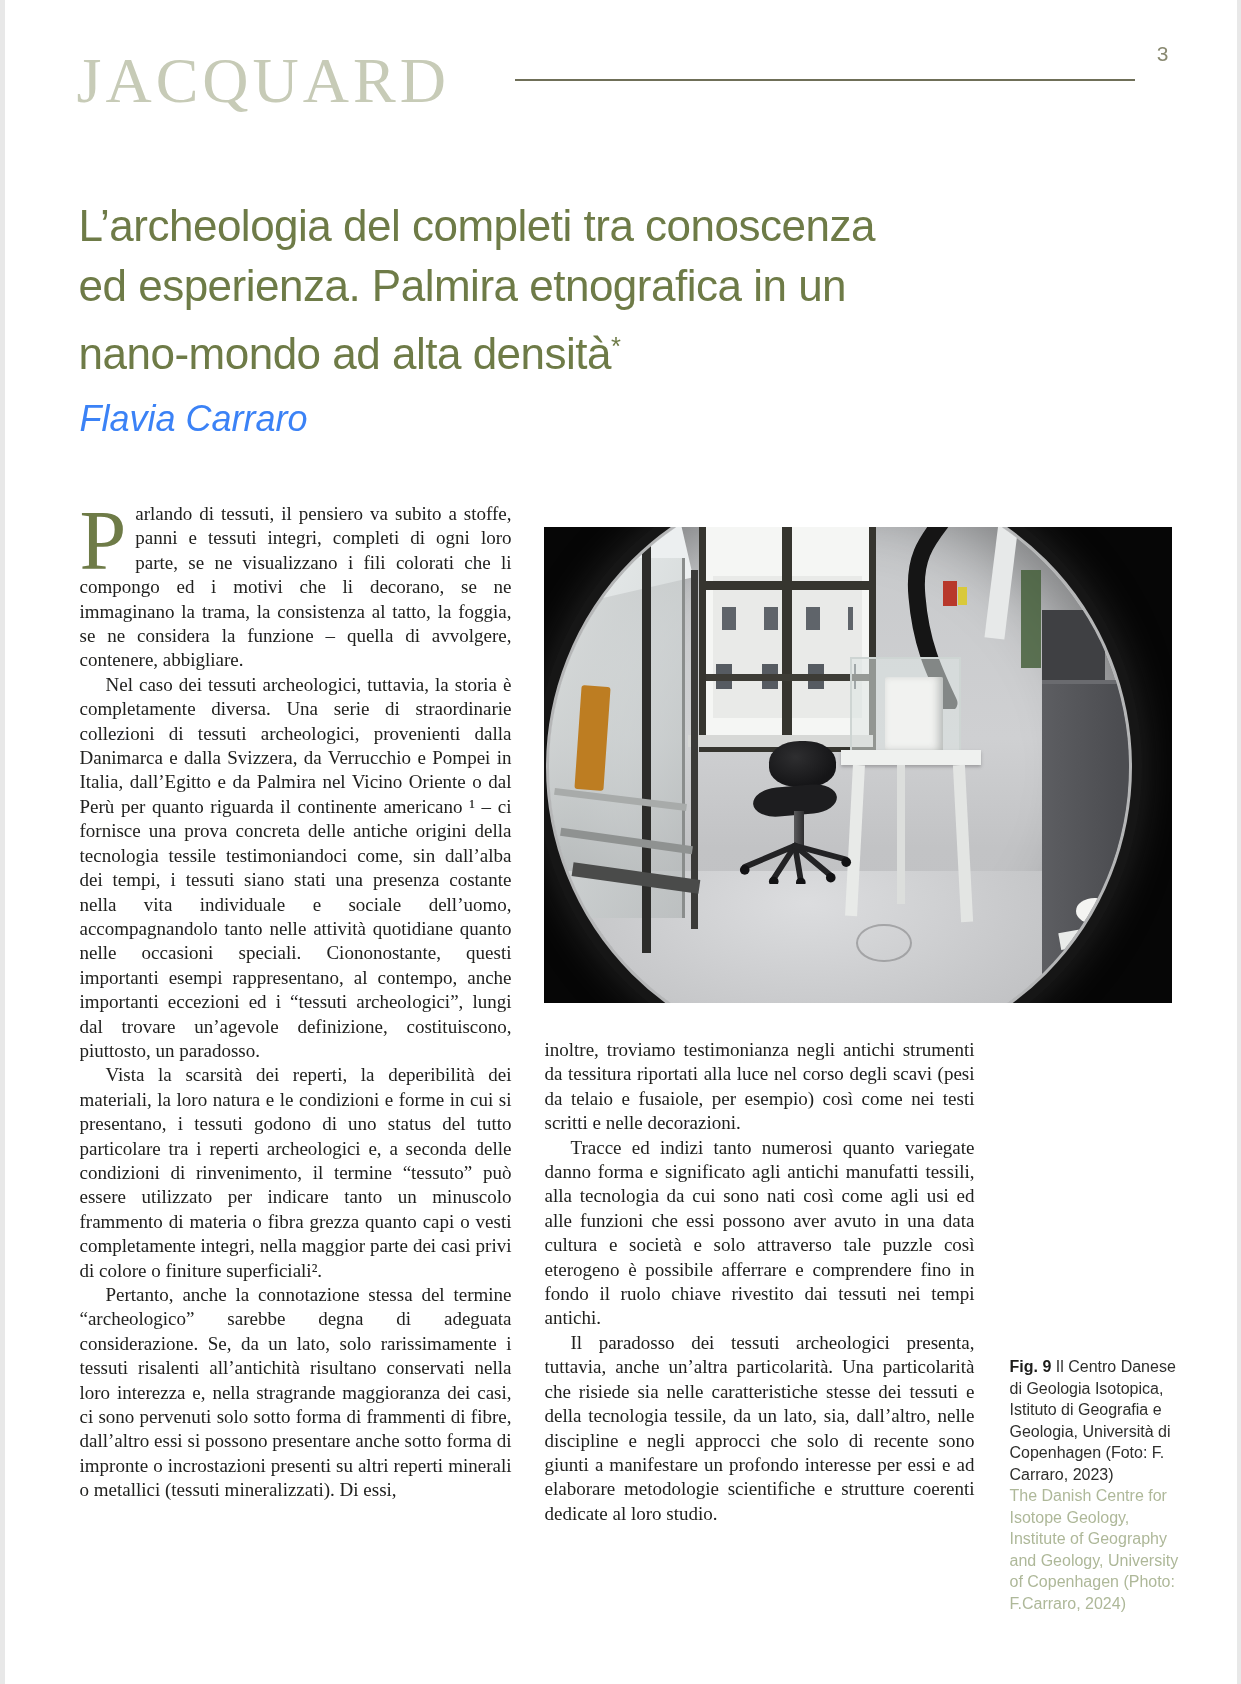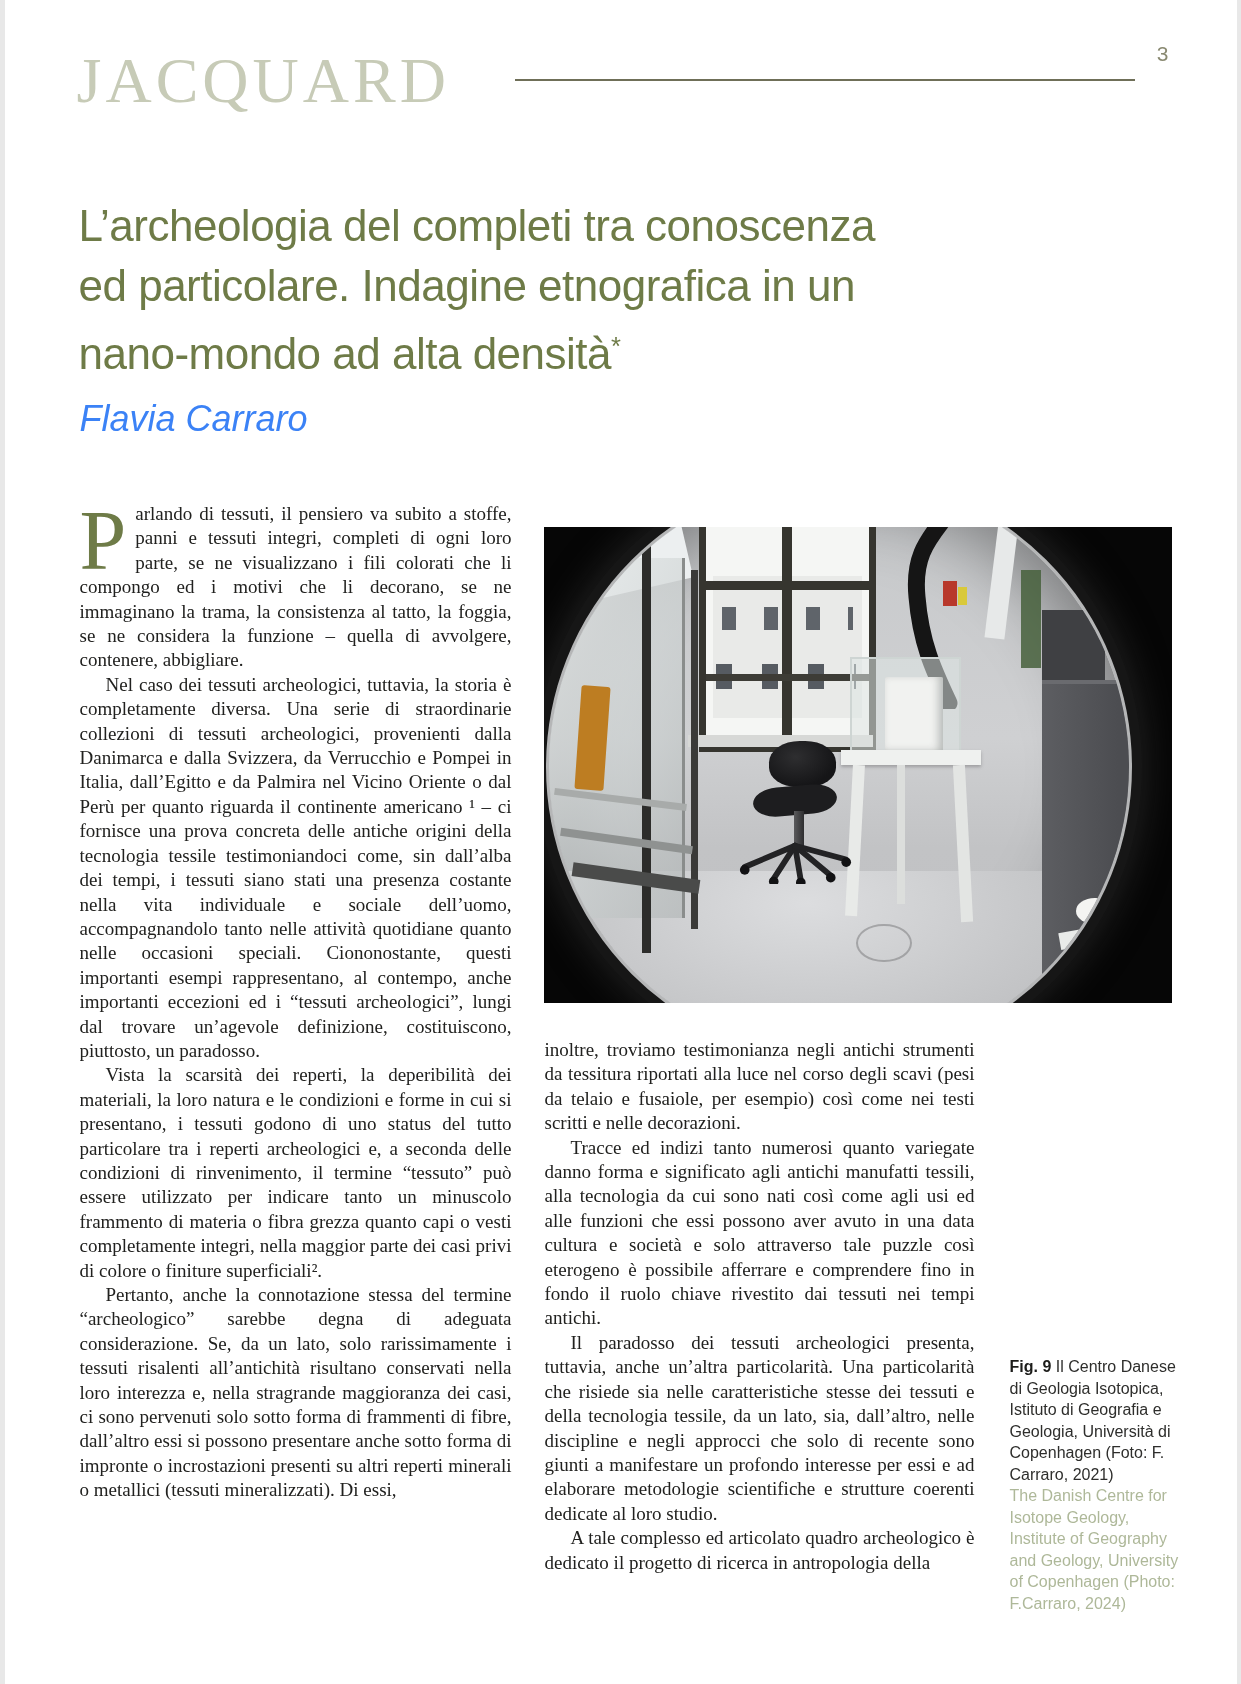--- a/index.html
+++ b/index.html
@@ -99,37 +99,36 @@
 <body>
 
 <div class="page">
 
   <div class="logo" style="text-transform:uppercase;">Jacquard</div>
   <div class="pageno">3</div>
   <div class="rule"></div>
 
   <h1 class="title" style="margin:0;">
     <div>L’archeologia del completi tra conoscenza</div>
-    <div>ed particolare. Indagine etnografica in un</div>
+    <div>ed esperienza. Palmira etnografica in un</div>
     <div><span>nano-mondo ad alta densità</span><sup>*</sup></div>
   </h1>
   <div class="author">Flavia Carraro</div>
 
   <div class="col col-left">
     <p class="para no-indent"><span class="dropcap">P</span><span>arlando di tessuti, il pensiero va subito a stoffe, panni e tessuti integri, completi di ogni loro parte, se ne visualizzano i fili colorati che li compongo ed i motivi che li decorano, se ne immaginano la trama, la consistenza al tatto, la foggia, se ne considera la funzione – quella di avvolgere, contenere, abbigliare.</span></p>
     <p class="para">Nel caso dei tessuti archeologici, tuttavia, la storia è completamente diversa. Una serie di straordinarie collezioni di tessuti archeologici, provenienti dalla Danimarca e dalla Svizzera, da Verrucchio e Pompei in Italia, dall’Egitto e da Palmira nel Vicino Oriente o dal Perù per quanto riguarda il continente americano ¹ – ci fornisce una prova concreta delle antiche origini della tecnologia tessile testimoniandoci come, sin dall’alba dei tempi, i tessuti siano stati una presenza costante nella vita individuale e sociale dell’uomo, accompagnandolo tanto nelle attività quotidiane quanto nelle occasioni speciali. Ciononostante, questi importanti esempi rappresentano, al contempo, anche importanti eccezioni ed i “tessuti archeologici”, lungi dal trovare un’agevole definizione, costituiscono, piuttosto, un paradosso.</p>
     <p class="para">Vista la scarsità dei reperti, la deperibilità dei materiali, la loro natura e le condizioni e forme in cui si presentano, i tessuti godono di uno status del tutto particolare tra i reperti archeologici e, a seconda delle condizioni di rinvenimento, il termine “tessuto” può essere utilizzato per indicare tanto un minuscolo frammento di materia o fibra grezza quanto capi o vesti completamente integri, nella maggior parte dei casi privi di colore o finiture superficiali².</p>
     <p class="para">Pertanto, anche la connotazione stessa del termine “archeologico” sarebbe degna di adeguata considerazione. Se, da un lato, solo rarissimamente i tessuti risalenti all’antichità risultano conservati nella loro interezza e, nella stragrande maggioranza dei casi, ci sono pervenuti solo sotto forma di frammenti di fibre, dall’altro essi si possono presentare anche sotto forma di impronte o incrostazioni presenti su altri reperti minerali o metallici (tessuti mineralizzati). Di essi,</p>
   </div>
 
   <div class="col col-right">
     <p class="para no-indent">inoltre, troviamo testimonianza negli antichi strumenti da tessitura riportati alla luce nel corso degli scavi (pesi da telaio e fusaiole, per esempio) così come nei testi scritti e nelle decorazioni.</p>
     <p class="para">Tracce ed indizi tanto numerosi quanto variegate danno forma e significato agli antichi manufatti tessili, alla tecnologia da cui sono nati così come agli usi ed alle funzioni che essi possono aver avuto in una data cultura e società e solo attraverso tale puzzle così eterogeno è possibile afferrare e comprendere fino in fondo il ruolo chiave rivestito dai tessuti nei tempi antichi.</p>
     <p class="para">Il paradosso dei tessuti archeologici presenta, tuttavia, anche un’altra particolarità. Una particolarità che risiede sia nelle caratteristiche stesse dei tessuti e della tecnologia tessile, da un lato, sia, dall’altro, nelle discipline e negli approcci che solo di recente sono giunti a manifestare un profondo interesse per essi e ad elaborare metodologie scientifiche e strutture coerenti dedicate al loro studio.</p>
-    <p class="para">A tale complesso ed articolato quadro archeologico è dedicato il progetto di ricerca in antropologia della</p>
   </div>
 
   <figure class="photo" title="Fisheye porthole view into an isotope geology laboratory: large dark-framed window onto a white building, black swivel chair, white lab table with glass enclosure and instrument, black flexible duct, dark cabinet and fume hood">
     <div class="porthole">
       <div class="ph-floor"></div>
       <div class="ph-valance"></div>
       <div class="ph-window">
         <div class="ph-bldg">
           <div class="ph-bldg-row1"></div>
           <div class="ph-bldg-row2"></div>
@@ -183,17 +182,17 @@
             <circle cx="38" cy="45" r="5"></circle>
             <circle cx="66" cy="46" r="5"></circle>
           <circle cx="97" cy="41" r="5"></circle>
             <circle cx="113" cy="25" r="5"></circle>
         </g>
       </svg>
     </div>
   </figure>
 
   <div class="caption">
-    <p style="margin:0;"><span class="fig-label">Fig. 9</span><span> Il Centro Danese di Geologia Isotopica, Istituto di Geografia e Geologia, Università di Copenhagen (Foto: F. Carraro, 2021)</span></p>
+    <p style="margin:0;"><span class="fig-label">Fig. 9</span><span> Il Centro Danese di Geologia Isotopica, Istituto di Geografia e Geologia, Università di Copenhagen (Foto: F. Carraro, 2023)</span></p>
     <p class="cap-en" style="margin:0;">The Danish Centre for Isotope Geology, Institute of Geography and Geology, University of Copenhagen (Photo: F.Carraro, 2024)</p>
   </div>
 
 </div>
 
 </body></html>

